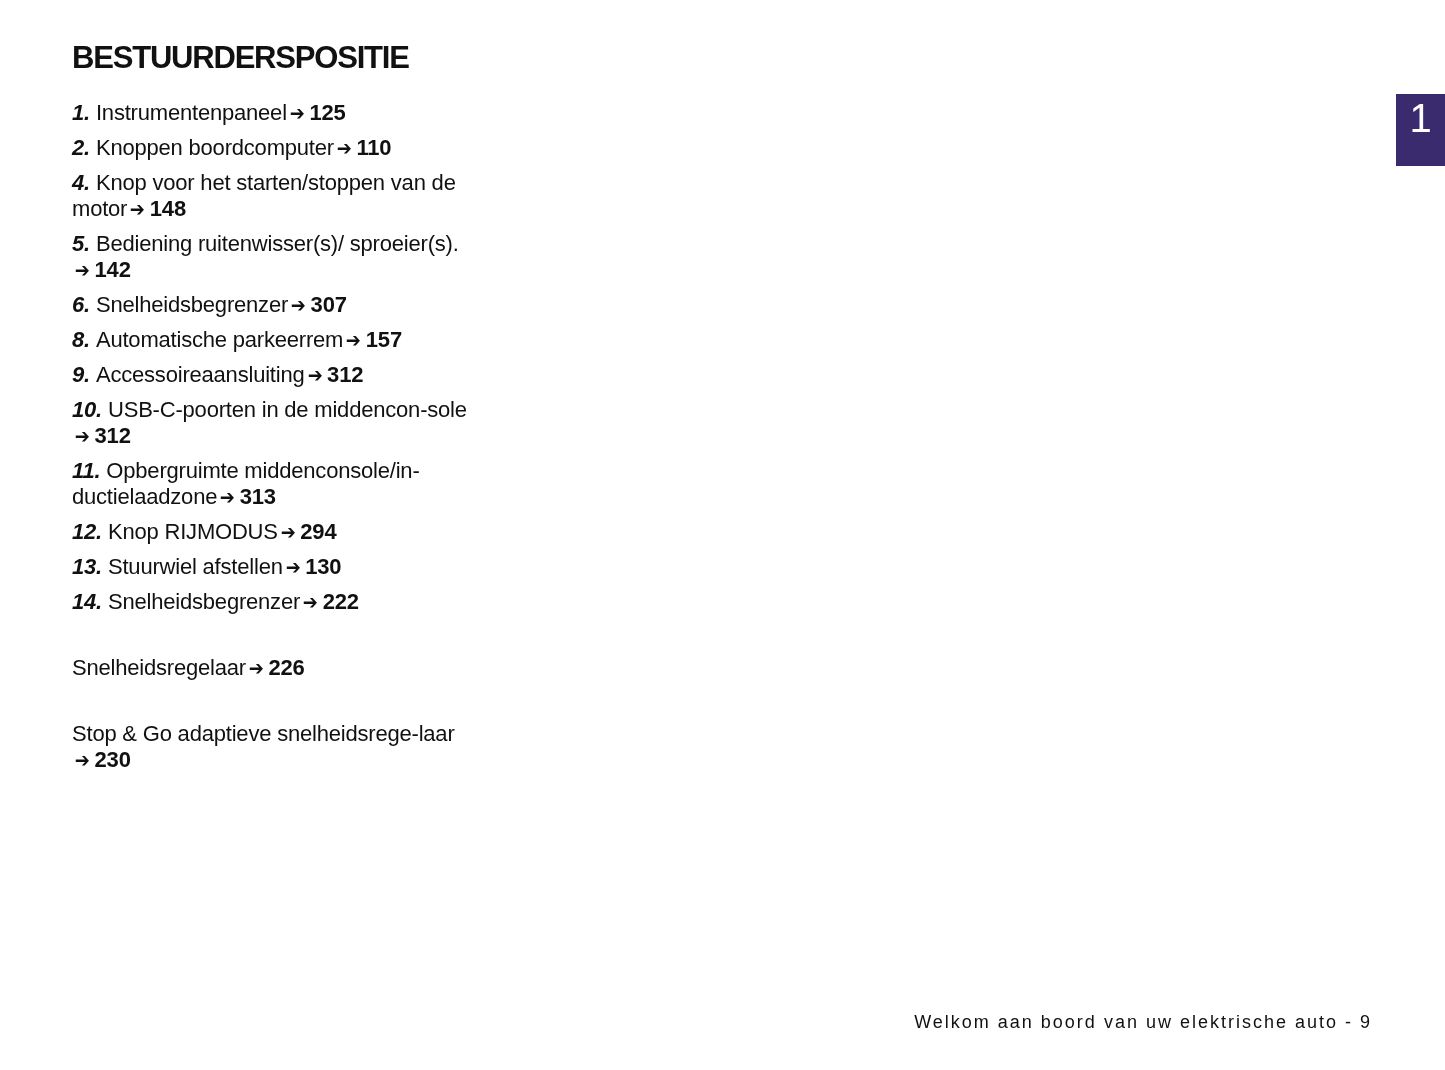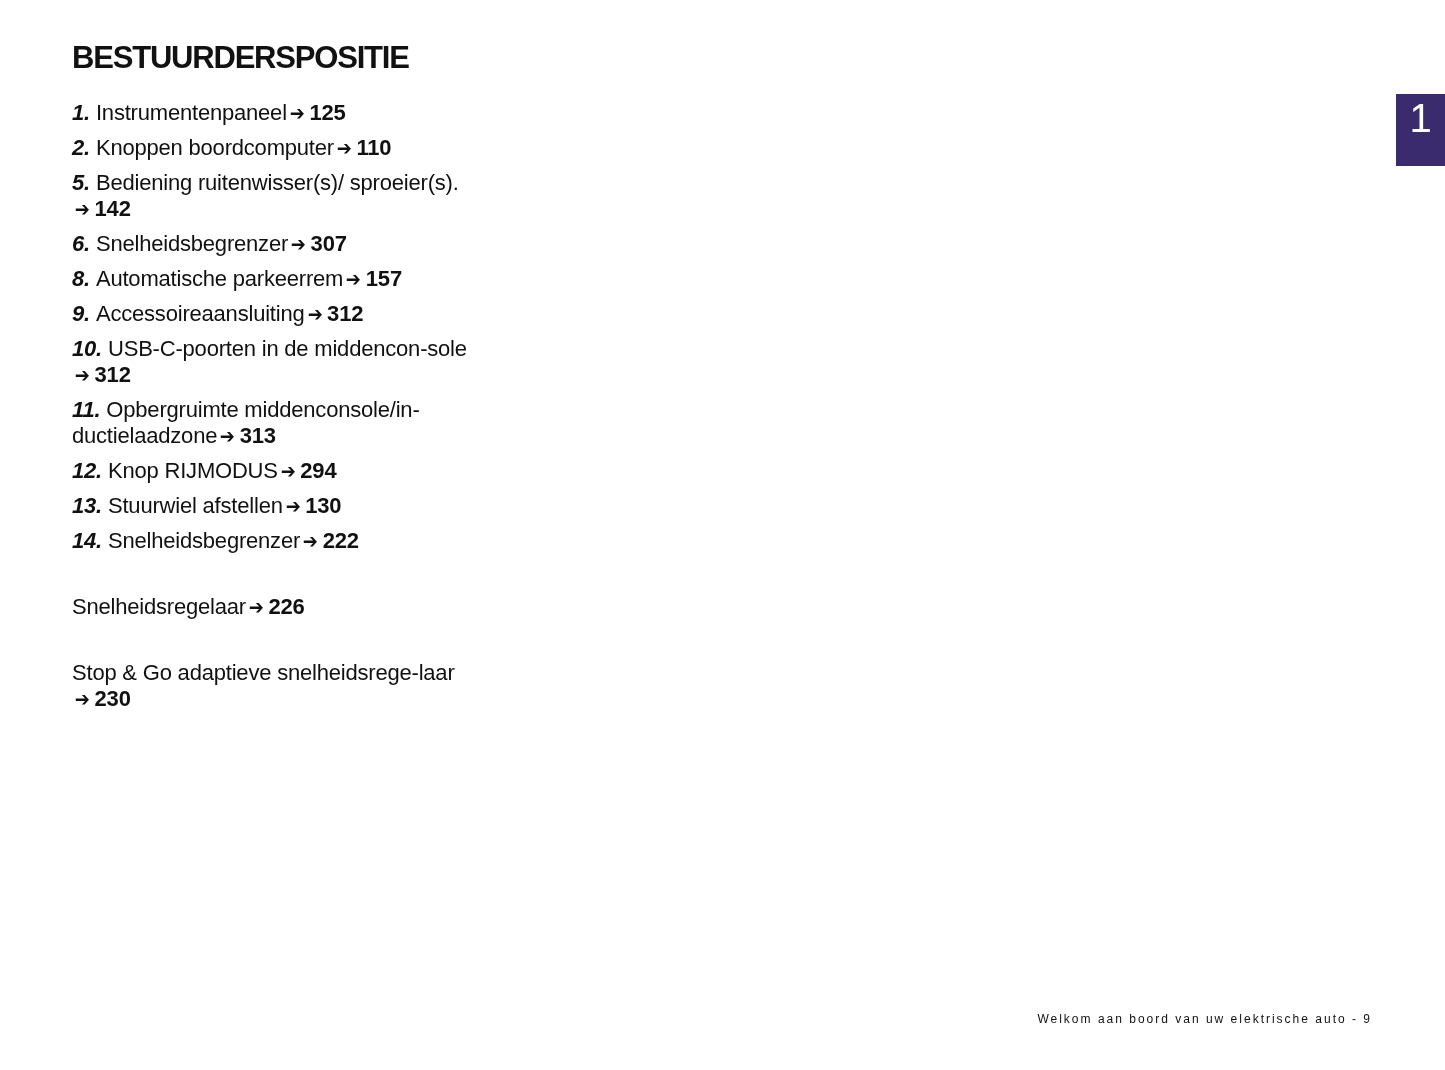--- a/index.html
+++ b/index.html
@@ -72,33 +72,34 @@
       display: flex;
       align-items: flex-start;
       justify-content: center;
       padding-top: 2px;
       box-sizing: border-box;
     }
     .footer {
       position: absolute;
       right: 73px;
       top: 1012px;
-      font-size: 12px;
+      font-size: 18px;
       letter-spacing: 2px;
       color: #111111;
     }
   </style>
 </head>
 <body>
 
 <h1 class="page-title">BESTUURDERSPOSITIE</h1>
 
 <ul class="item-list" id="item-list">
     <li class="item"><span class="num">1.</span><span><span>Instrumentenpaneel</span><span class="arrow">➔</span><span class="page">125</span></span></li>
     <li class="item"><span class="num">2.</span><span><span>Knoppen boordcomputer</span><span class="arrow">➔</span><span class="page">110</span></span></li>
+    <li class="item"><span class="num">4.</span><span><span>Knop voor het starten/stoppen van de motor</span><span class="arrow">➔</span><span class="page">148</span></span></li>
     <li class="item"><span class="num">5.</span><span><span>Bediening ruitenwisser(s)/ sproeier(s).</span><span class="arrow">➔</span><span class="page">142</span></span></li>
     <li class="item"><span class="num">6.</span><span><span>Snelheidsbegrenzer</span><span class="arrow">➔</span><span class="page">307</span></span></li>
     <li class="item"><span class="num">8.</span><span><span>Automatische parkeerrem</span><span class="arrow">➔</span><span class="page">157</span></span></li>
     <li class="item"><span class="num">9.</span><span><span>Accessoireaansluiting</span><span class="arrow">➔</span><span class="page">312</span></span></li>
     <li class="item"><span class="num">10.</span><span><span>USB-C-poorten in de middencon-sole</span><span class="arrow">➔</span><span class="page">312</span></span></li>
     <li class="item"><span class="num">11.</span><span><span>Opbergruimte middenconsole/in-ductielaadzone</span><span class="arrow">➔</span><span class="page">313</span></span></li>
     <li class="item"><span class="num">12.</span><span><span>Knop RIJMODUS</span><span class="arrow">➔</span><span class="page">294</span></span></li>
     <li class="item"><span class="num">13.</span><span><span>Stuurwiel afstellen</span><span class="arrow">➔</span><span class="page">130</span></span></li>
     <li class="item"><span class="num">14.</span><span><span>Snelheidsbegrenzer</span><span class="arrow">➔</span><span class="page">222</span></span><span class="subline"><span>Snelheidsregelaar</span><span class="arrow">➔</span><span class="page">226</span></span><span class="subline"><span>Stop &amp; Go adaptieve snelheidsrege-laar</span><span class="arrow">➔</span><span class="page">230</span></span></li>
   </ul>

